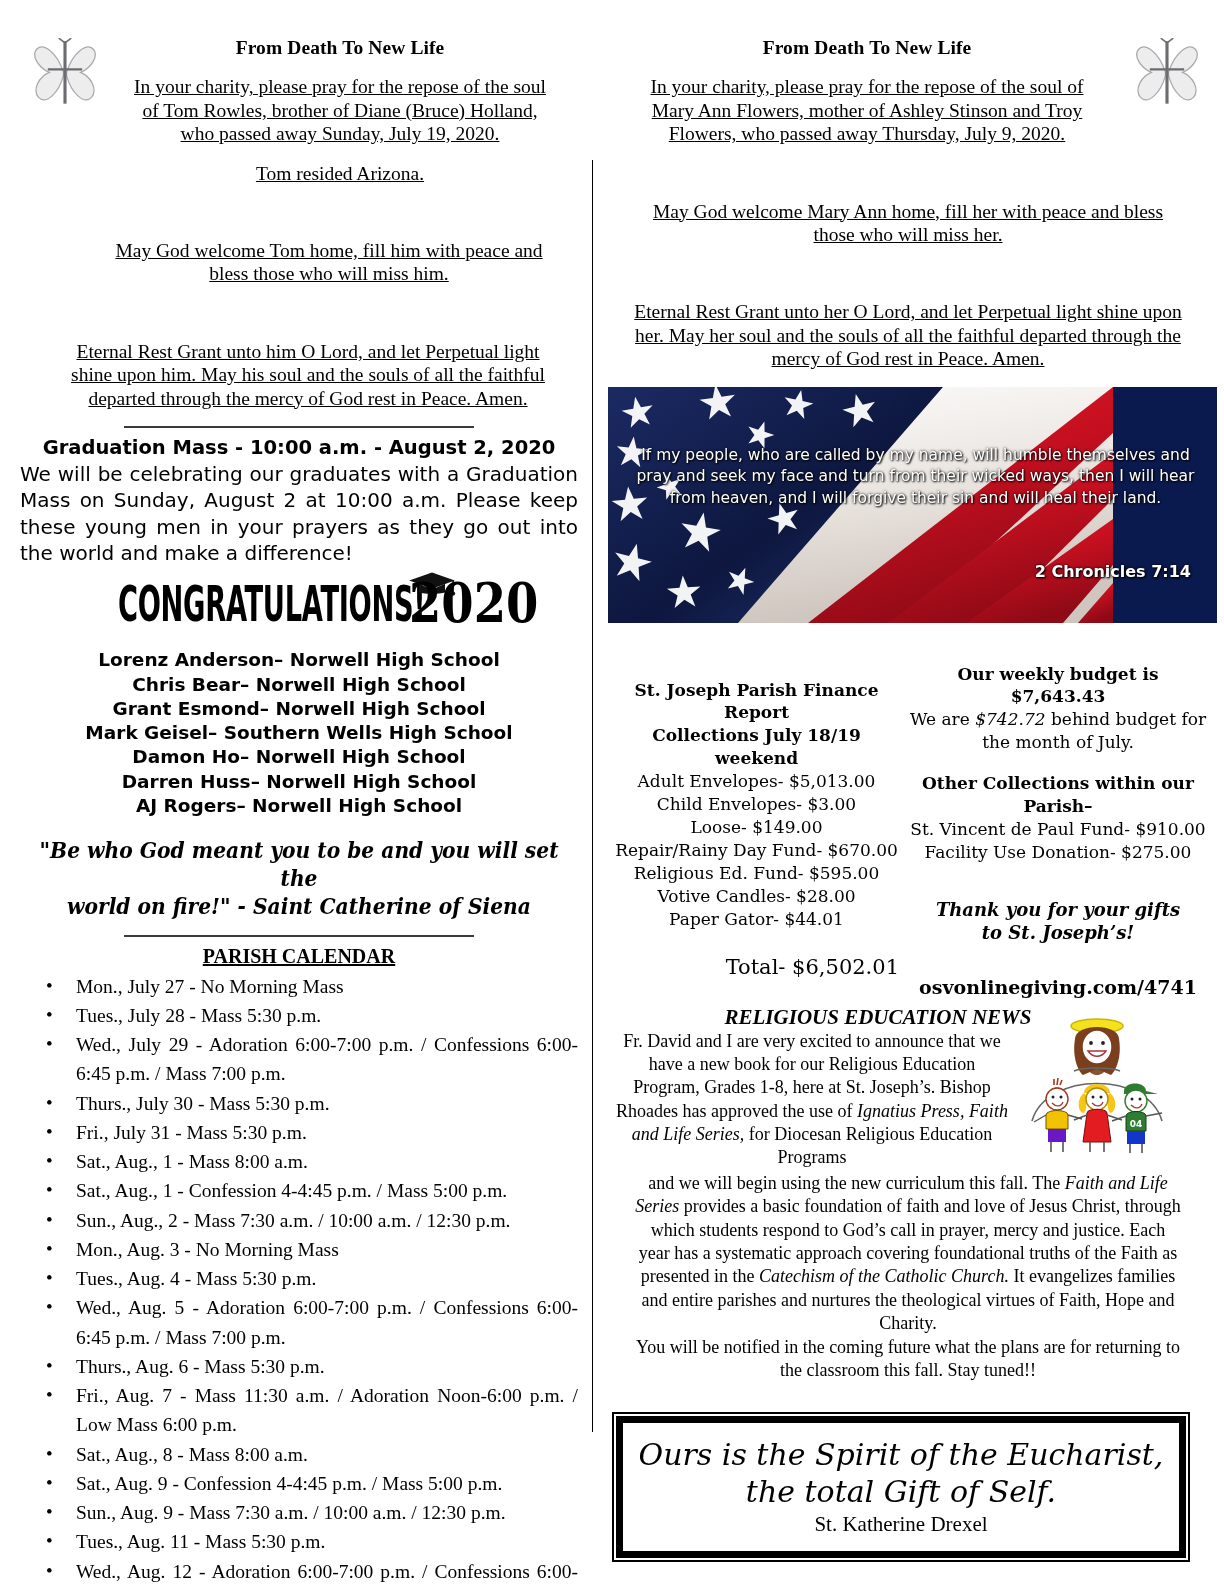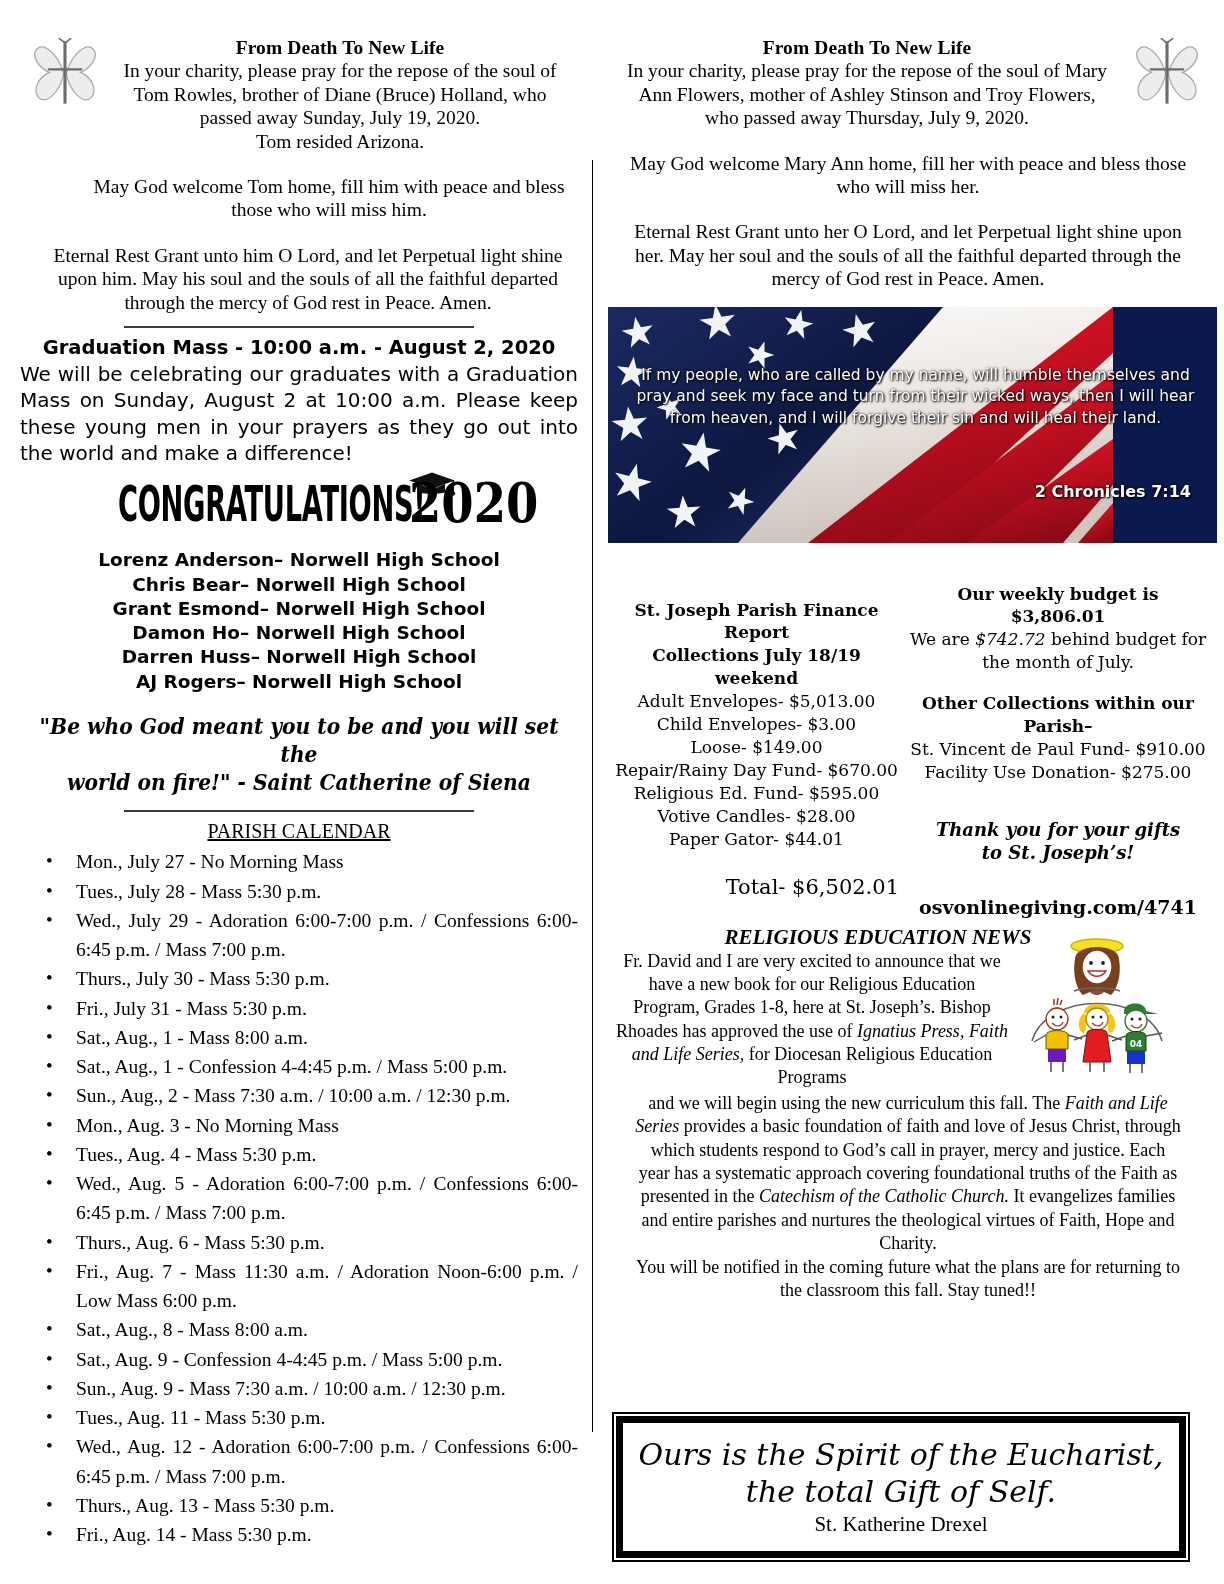--- a/index.html
+++ b/index.html
@@ -48,21 +48,22 @@
     text-align: center;
     font-size: 19.5px;
     line-height: 1.2;
   }
   .obit .title {
     font-weight: bold;
     font-size: 19.5px;
     letter-spacing: .1px;
   }
   .obit p {
-    margin: 0;
+    margin: 16px;
+    text-decoration: underline;
   }
   .obit .gap {
     height: 22px;
   }
   .obit-body-left { padding: 0 14px 0 96px; }
   .obit-body-right { padding: 0 96px 0 14px; }
 
   
   .butterfly {
     position: absolute;
@@ -152,21 +153,21 @@
     font-style: italic;
     font-size: 22px;
     line-height: 1.28;
     margin-top: 18px;
     transform: scaleX(0.92);
   }
 
   
   .cal-title {
     text-align: center;
-    font-weight: normal;
+    font-weight: bold;
     font-size: 20px;
     text-decoration: underline;
     margin-top: 6px;
   }
   ul.cal {
     list-style: none;
     margin: 4px 0 0 0;
     padding: 0;
   }
   ul.cal li {
@@ -385,20 +386,21 @@
           <circle cx="56" cy="29" r="2.6" fill="#111"></circle>
         </svg>
       </span>
       <div class="congrats-year">2020</div>
     </div>
 
     <div class="grad-list">
       <div>Lorenz Anderson– Norwell High School</div>
       <div>Chris Bear– Norwell High School</div>
       <div>Grant Esmond– Norwell High School</div>
+      <div>Mark Geisel– Southern Wells High School</div>
       <div>Damon Ho– Norwell High School</div>
       <div>Darren Huss– Norwell High School</div>
       <div>AJ Rogers– Norwell High School</div>
     </div>
 
     <div class="siena">
       <div>"Be who God meant you to be and you will set the</div>
       <div>world on fire!" - Saint Catherine of Siena</div>
     </div>
 
@@ -542,21 +544,21 @@
         <div>Child Envelopes- $3.00</div>
         <div>Loose- $149.00</div>
         <div>Repair/Rainy Day Fund- $670.00</div>
         <div>Religious Ed. Fund- $595.00</div>
         <div>Votive Candles- $28.00</div>
         <div>Paper Gator- $44.01</div>
         <div class="fin-total">Total- $6,502.01</div>
       </div>
 
       <div class="fin-right">
-        <div class="bold">Our weekly budget is $3,806.01</div>
+        <div class="bold">Our weekly budget is $7,643.43</div>
         <div>
           <span>We are </span><span class="ital">$742.72</span><span> behind budget for the month of July.</span>
         </div>
         <div style="height:18px;"></div>
         <div class="bold">Other Collections within our Parish–</div>
         <div>St. Vincent de Paul Fund- $910.00</div>
         <div>Facility Use Donation- $275.00</div>
         <div class="thanks">
           <div>Thank you for your gifts</div>
           <div>to St. Joseph’s!</div>

